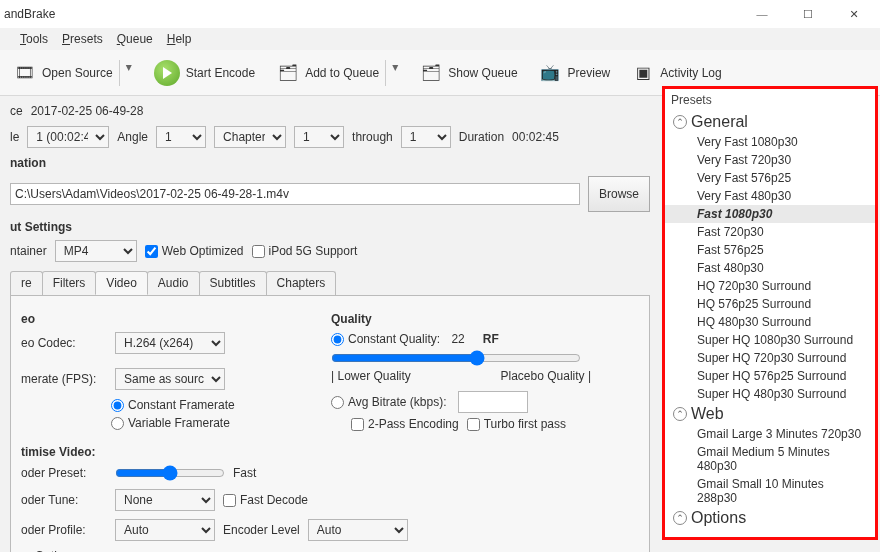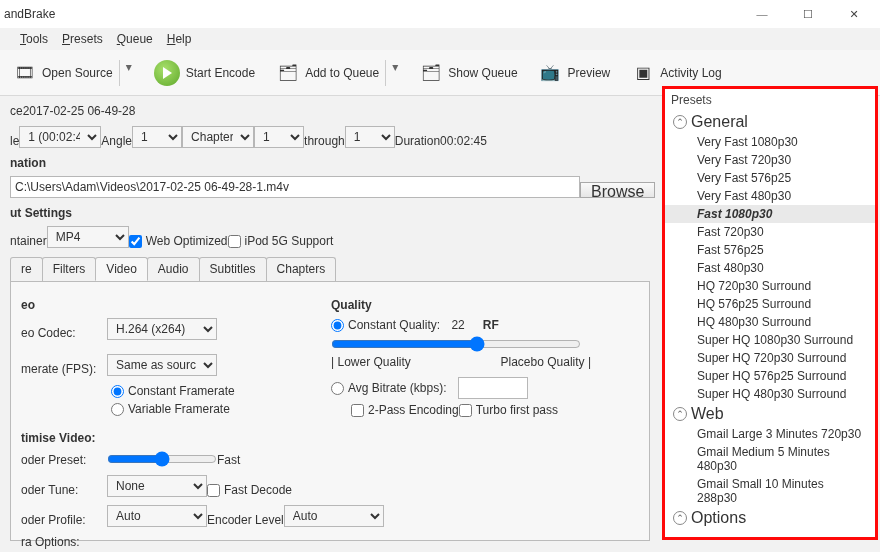--- a/index.html
+++ b/index.html
@@ -11,28 +11,28 @@
 .menubar{height:22px;background:#f2f2f2;display:flex;align-items:center;gap:14px;padding:0 20px}
 .menubar span{font-size:12px}
 .menubar span u{text-decoration:underline}
 .toolbar{height:46px;background:#f7f7f7;border-bottom:1px solid #d9d9d9;display:flex;align-items:center;gap:10px;padding:0 8px}
 .tbtn{display:flex;align-items:center;gap:6px;padding:4px 6px}
 .tbtn .ic{width:22px;height:20px;display:flex;align-items:center;justify-content:center;font-size:16px}
 .playic{width:26px;height:26px;border-radius:50%;background:radial-gradient(circle at 40% 35%,#a8e06a,#5fa82b);display:flex;align-items:center;justify-content:center}
 .playic::after{content:"";border-left:9px solid #fff;border-top:6px solid transparent;border-bottom:6px solid transparent;margin-left:2px}
 .drop{border-left:1px solid #ccc;height:26px;padding-left:6px;color:#666}
 .content{padding:8px 10px;position:relative}
-.row{display:flex;align-items:flex-end;margin-bottom:8px}
+.row{display:flex;align-items:center;gap:8px;margin-bottom:8px}
 label,.lbl{font-size:12px;color:#333;white-space:nowrap}
 select,input[type=text]{height:22px;border:1px solid #b7b7b7;background:#fff;padding:0 4px;font-size:12px}
 select{background:#f6f6f6}
 .sel-sm{width:82px}
 .sel-num{width:50px}
 .destin{width:570px}
-.btn{height:16px;border:1px solid #a9a9a9;background:linear-gradient(#fafafa,#e6e6e6);padding:0 10px;font-size:16px}
+.btn{height:36px;border:1px solid #a9a9a9;background:linear-gradient(#fafafa,#e6e6e6);padding:0 10px;font-size:12px}
 .section-h{font-weight:700;margin:6px 0 6px 0}
 .tabs{display:flex;margin-top:8px;border-bottom:1px solid transparent}
 .tab{border:1px solid #bbb;border-bottom:none;padding:4px 10px;background:#f2f2f2;margin-right:-1px;border-radius:3px 3px 0 0;position:relative;top:1px}
 .tab.active{background:#f7f7f7;border-bottom:1px solid #f7f7f7;z-index:2}
 .tabpane{border:1px solid #bbb;background:#f7f7f7;padding:10px;height:260px;width:640px}
 .twocol{display:flex;gap:30px}
 .col{flex:1}
 .ck{display:inline-flex;align-items:center;gap:4px}
 .ck input{width:13px;height:13px}
 .radio{display:flex;align-items:center;gap:4px;margin-bottom:4px}

